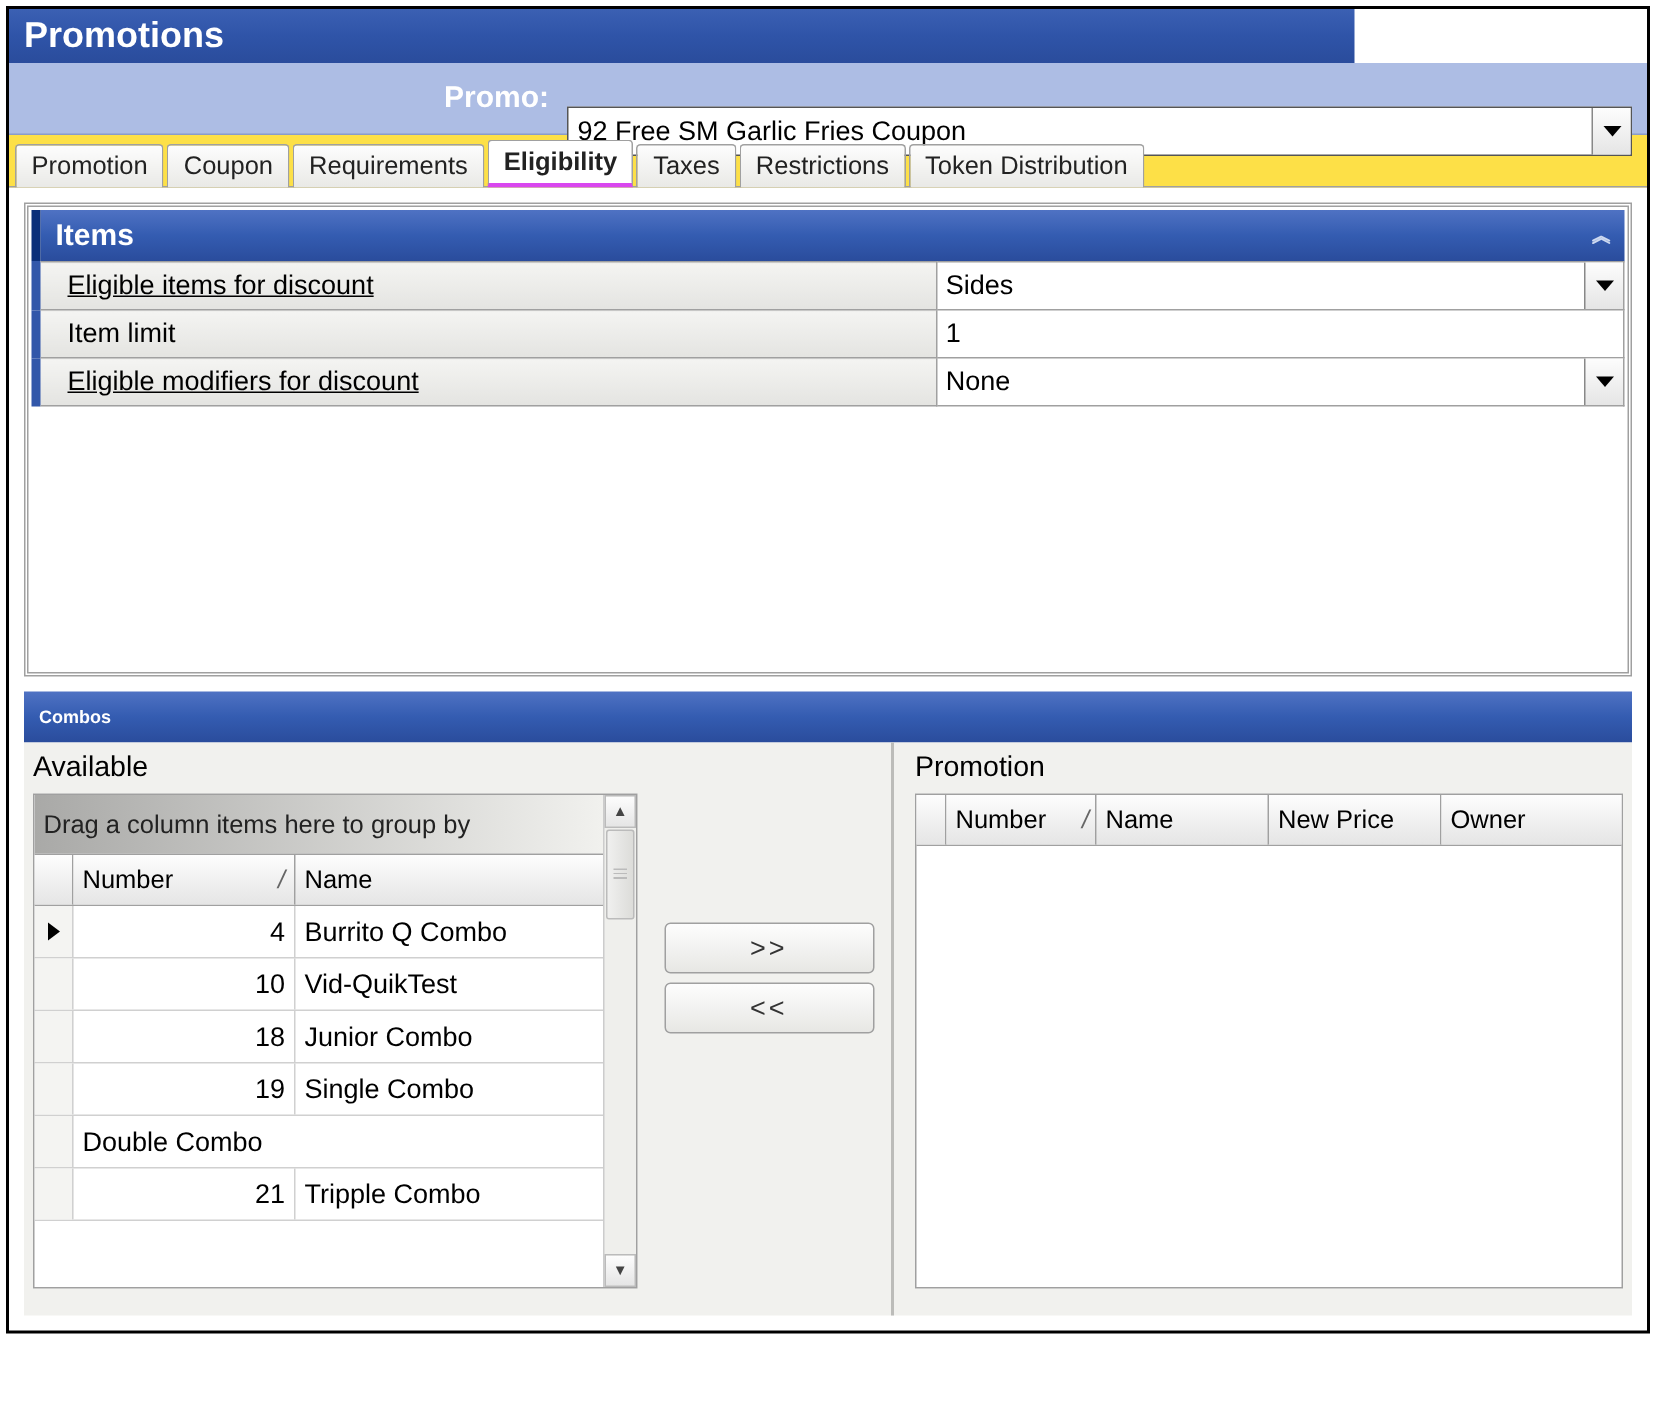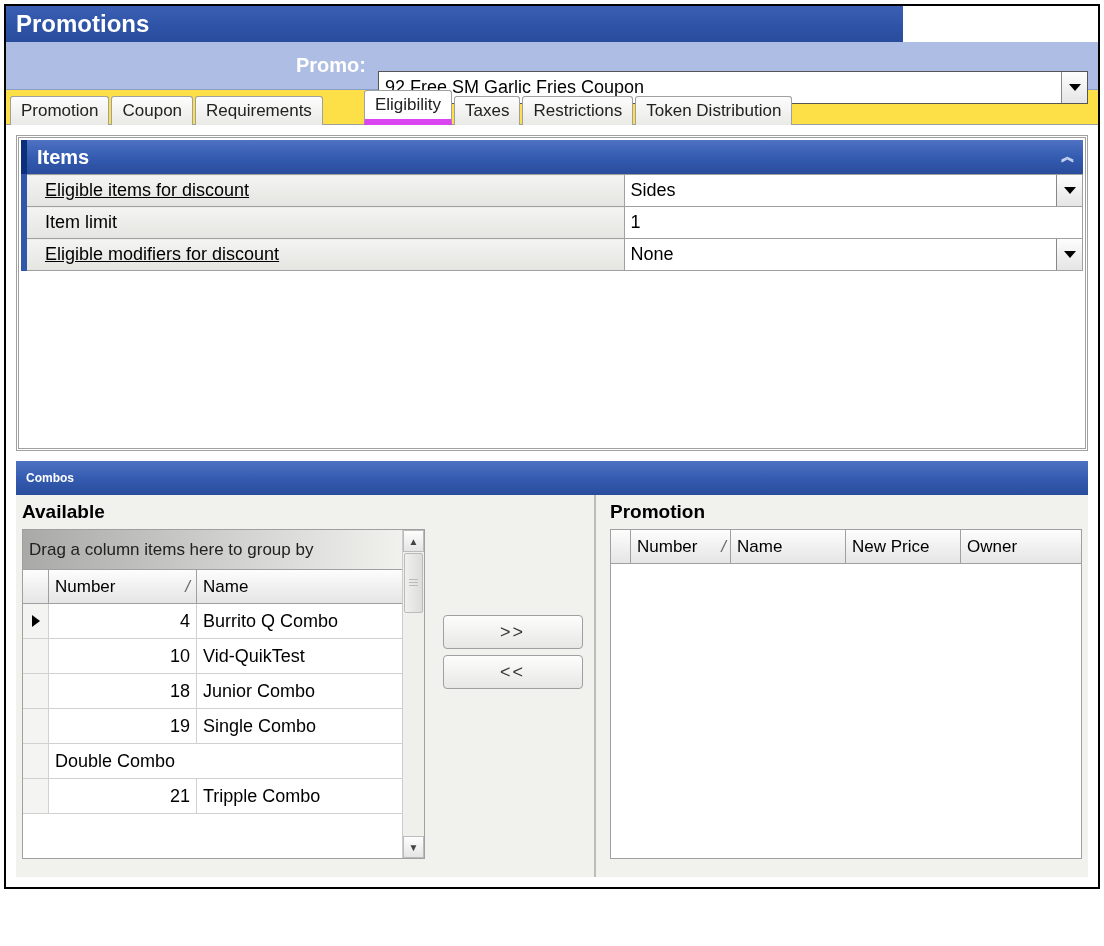--- a/index.html
+++ b/index.html
@@ -93,23 +93,22 @@
     padding: 4px 10px;
     margin-right: 2px;
     font-size: 17px;
     border-radius: 3px 3px 0 0;
     position: relative;
     top: 1px;
     color: #222;
   }
   .tab.active {
     background: #fff;
-    border-bottom: 6px solid #d946ef;
-    font-weight: normal;
-    margin-left: 39px;
+    border-bottom: 3px solid #d946ef;
+    font-weight: bold;
   }
   .content {
     padding: 10px;
   }
   .panel {
     border: 3px double #a0a0a0;
     background: #fff;
     padding: 2px;
     margin-bottom: 10px;
   }
@@ -178,21 +177,21 @@
     display: flex;
     height: 382px;
     background: #f1f1ee;
   }
   .col-available {
     width: 415px;
     padding: 6px 6px 0 6px;
   }
   .sub-hdr {
     font-size: 19px;
-    font-weight: bold;
+    font-weight: normal;
     margin-bottom: 6px;
   }
   .grid-outer {
     border: 1px solid #a0a0a0;
     background: #fff;
     height: 330px;
     display: flex;
   }
   .grid-main { flex: 1; overflow: hidden; }
   .grid-group {

